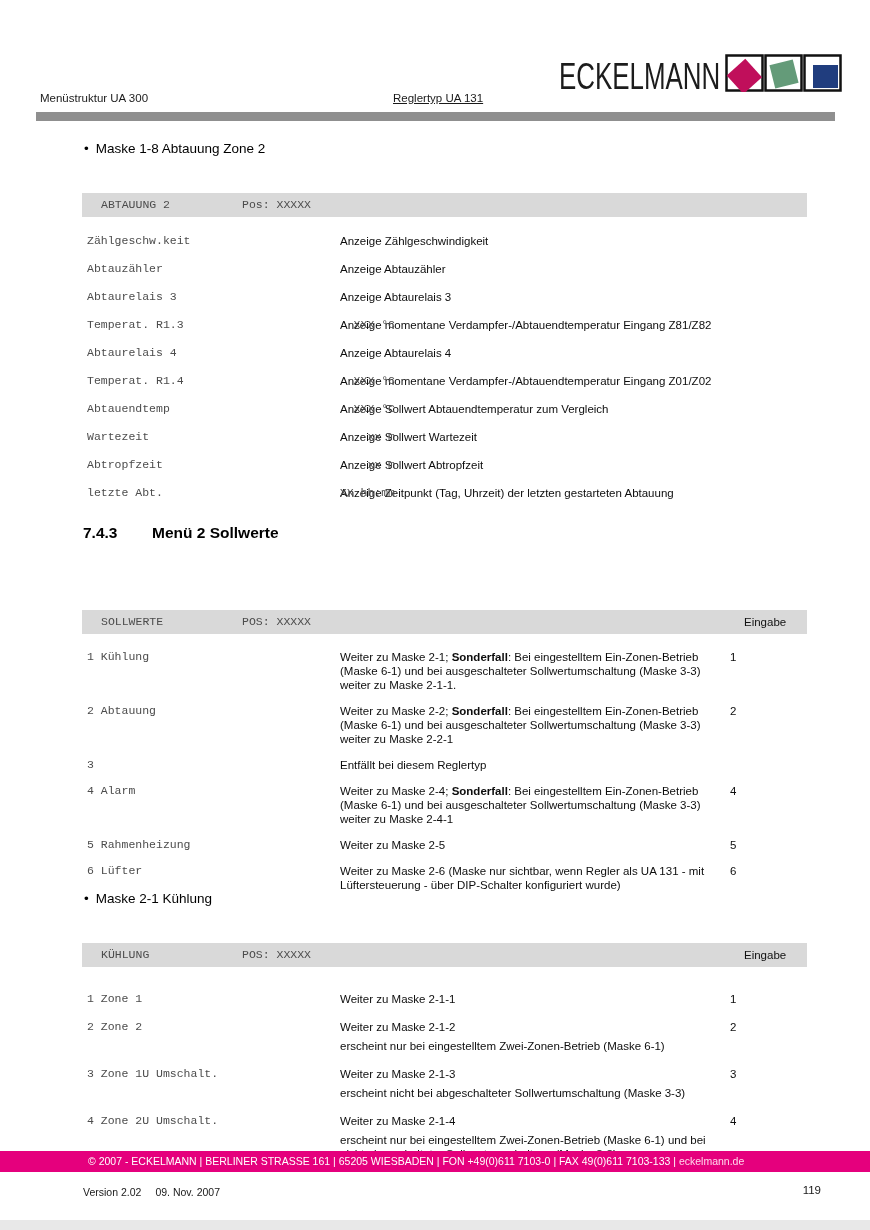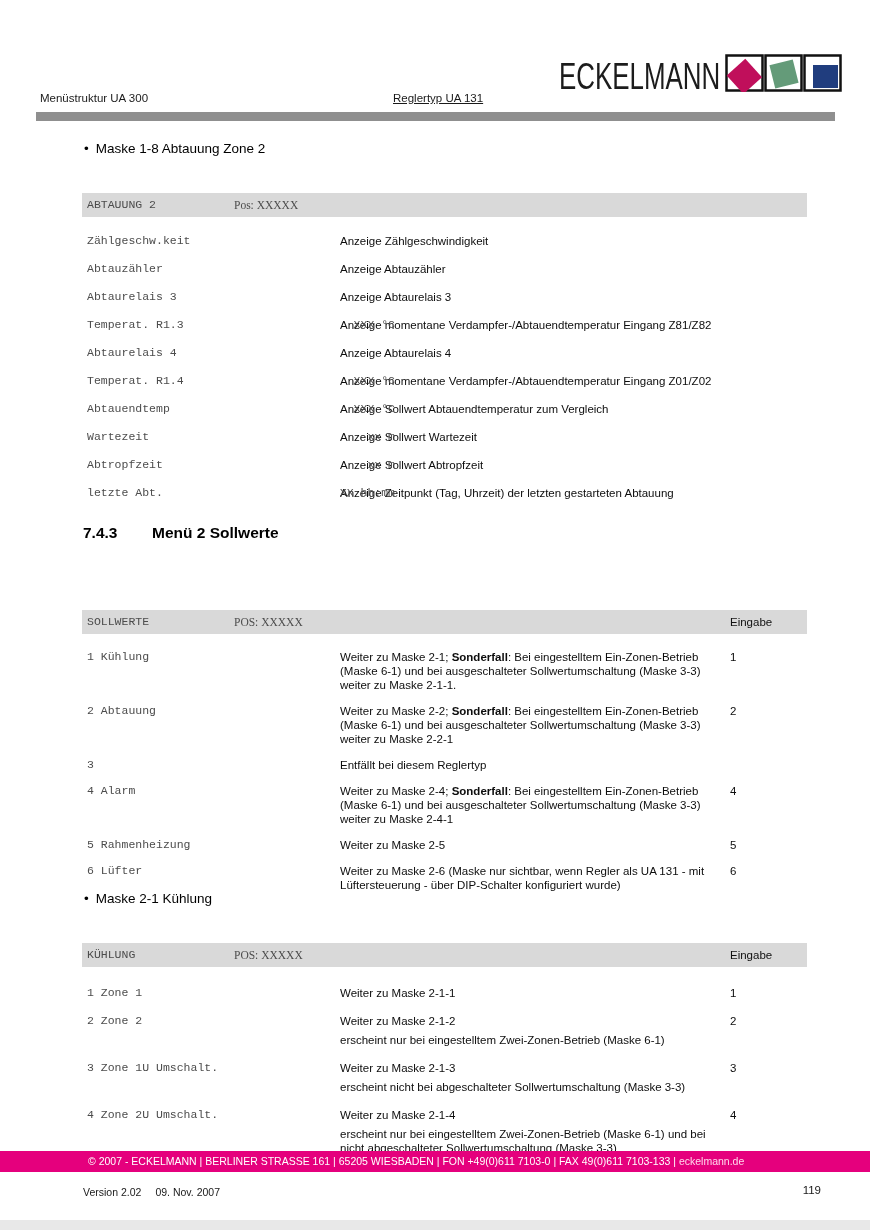--- a/index.html
+++ b/index.html
@@ -21,29 +21,29 @@
   .rh-center{position:absolute; left:393px; top:92px; font-size:11.5px; color:#1a1a1a;text-decoration:underline;}
   .head-rule{position:absolute; left:36px; top:112px; width:799px; height:9px; background:#8f8f8f;}
   
   .bullet-line{position:absolute; left:84px; font-size:13.5px; color:#000;}
   .bullet-line .dot{margin-right:7px;}
   .section-heading{position:absolute; left:83px; top:524px; font-size:15.5px; font-weight:bold; color:#000;}
   .section-heading .num{display:inline-block; width:69px;}
   
   .doc-table{position:absolute; left:82px; width:725px;}
   .thead{position:relative; height:24px; background:#d9d9d9;}
-  .thead span{position:absolute; top:0; line-height:24px;}
+  .thead span{position:absolute; top:0; line-height:24px;margin-left:14px;}
   .mono{font-family:"Liberation Mono","DejaVu Sans Mono",monospace; font-size:11.5px; color:#4c4c4c;}
   .thead .h1{left:5px;}
-  .thead .h2{left:152px;font-family:Liberation Serif, serif;}
+  .thead .h2{left:146px;}
   .thead .h3{left:648px; font-family:"Liberation Sans",sans-serif; font-size:11.5px; color:#111;}
   .tbody{position:relative;}
   .t0 .tbody{padding-top:5px;}
   .t1 .tbody{padding-top:4px;}
-  .t2 .tbody{padding-top:7px;}
+  .t2 .tbody{padding-top:13px;}
   .trow{position:relative; min-height:14px;margin-top:12px;}
   .t0 .trow{margin-bottom:14px;}
   .t1 .trow{margin-bottom:11px;}
   .t2 .trow{margin-bottom:14px;}
   .trow .c1{position:absolute; left:5px; top:0; line-height:14px; white-space:pre;}
   .trow .c2{position:absolute; left:136px; top:0; width:177px; text-align:right; line-height:14px; white-space:pre;}
   .trow .c3{margin-left:258px; width:372px; font-size:11.5px; color:#0d0d0d;}
   .dline{line-height:14px;}
   .dline .bold{font-weight:bold;}
   .t2 .dline.note{margin-top:5px;}

